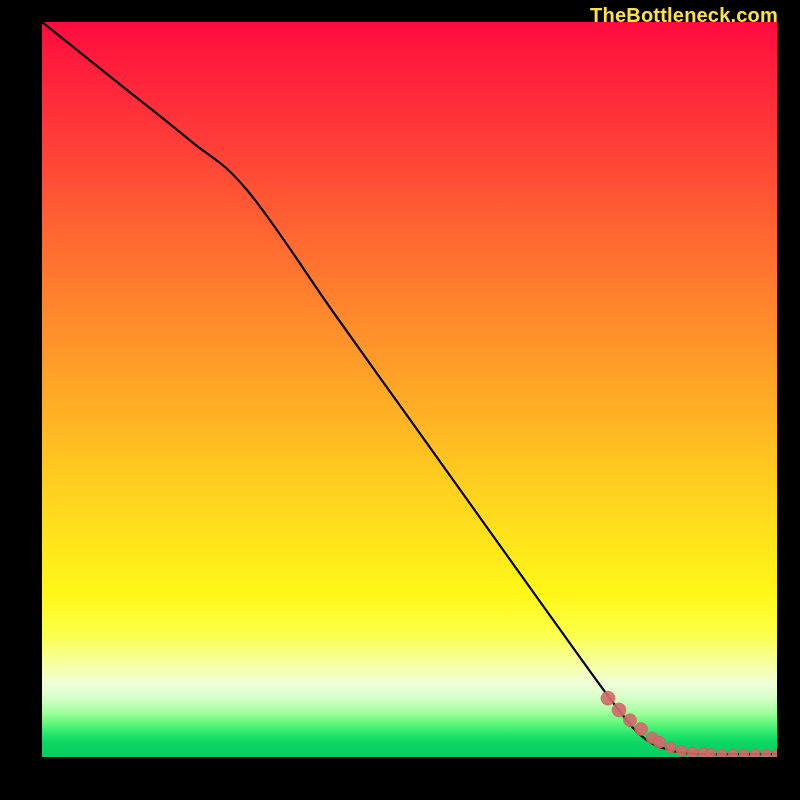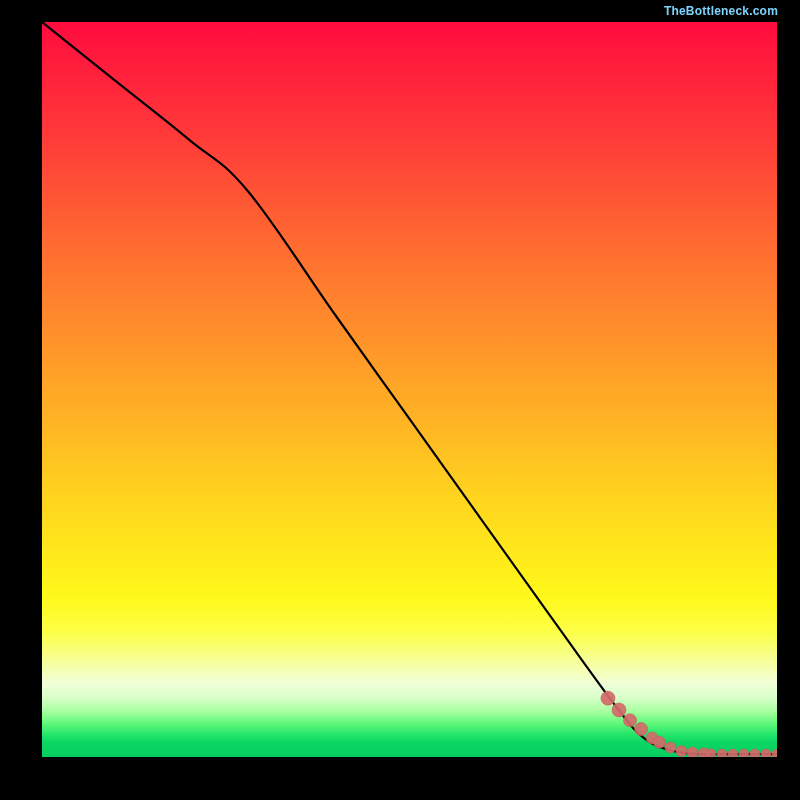--- a/index.html
+++ b/index.html
@@ -54,23 +54,23 @@
     inset: 0;
     width: 100%;
     height: 100%;
     pointer-events: none;
   }
   .watermark {
     position: absolute;
     top: 4px;
     right: 22px;
     font-family: Arial, Helvetica, sans-serif;
-    font-size: 12px;
+    font-size: 20px;
     font-weight: 600;
-    color: #7dd3fc;
+    color: #fde047;
     letter-spacing: 0.2px;
     user-select: none;
   }
 </style>
 </head>
 <body>
 
 <div class="stage">
 
   <div class="watermark">TheBottleneck.com</div>

